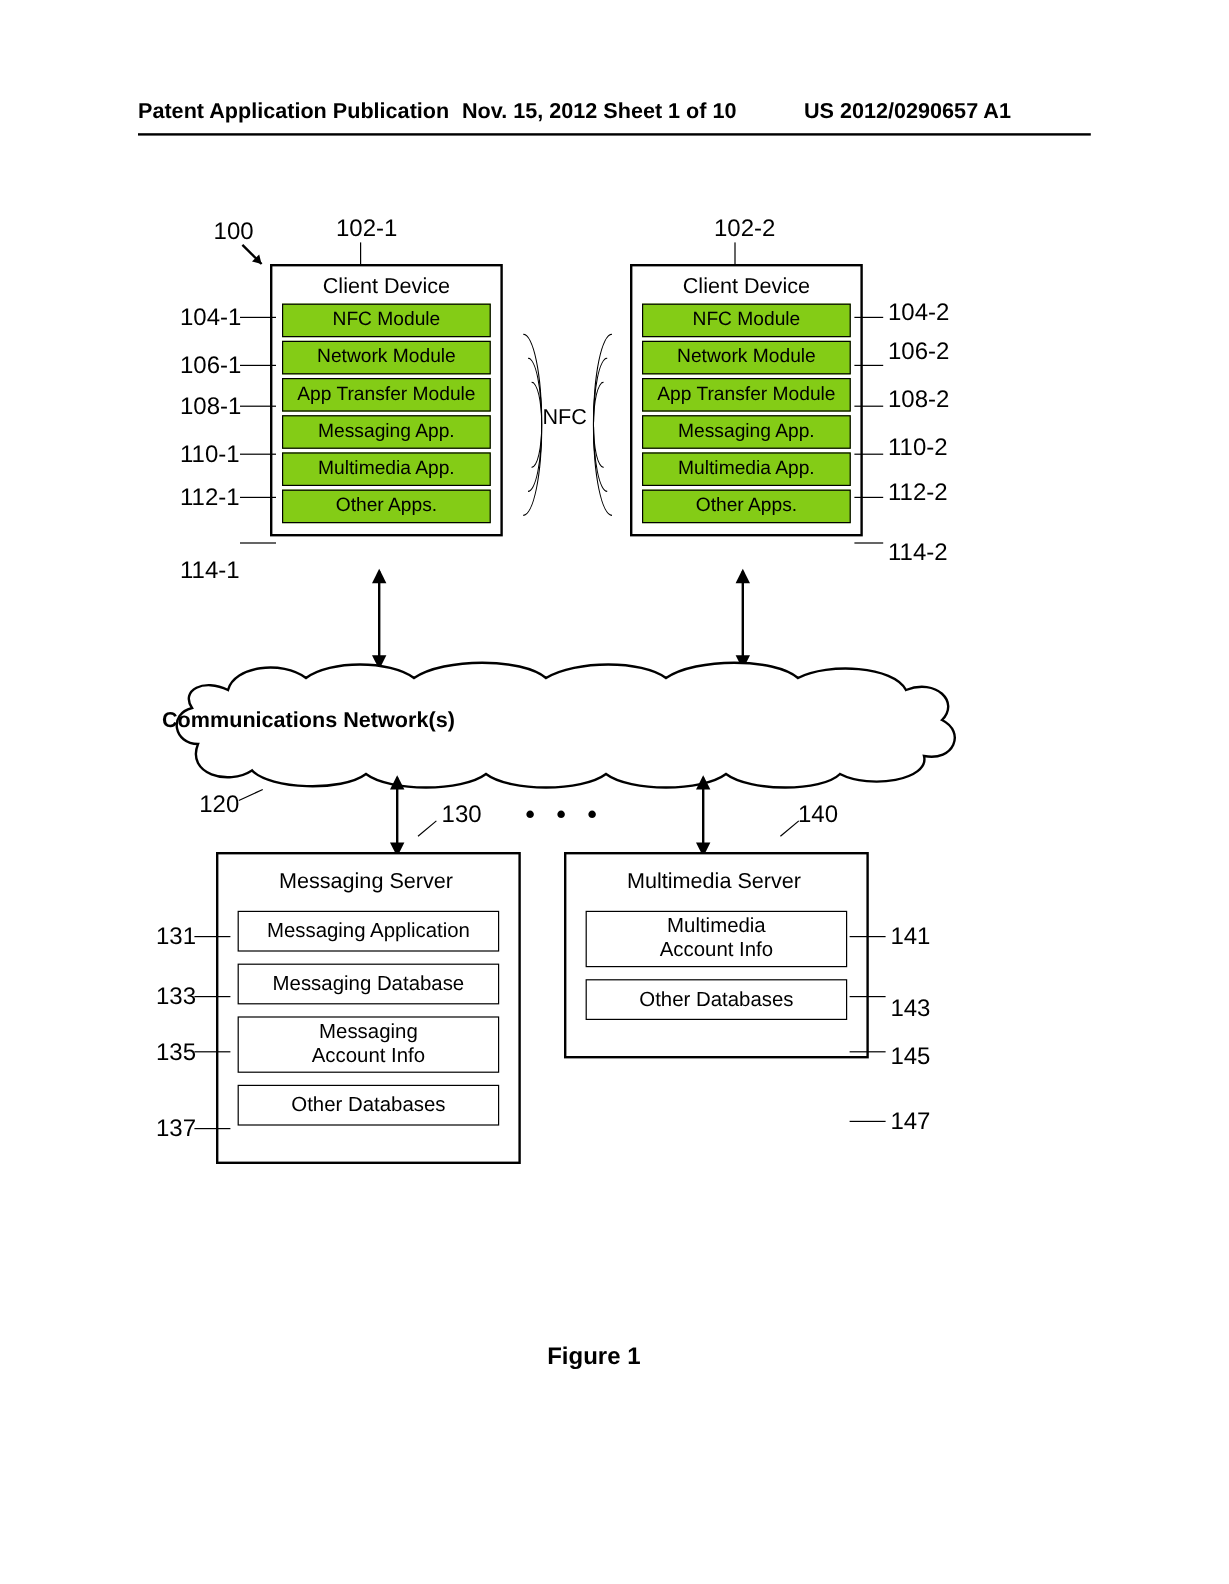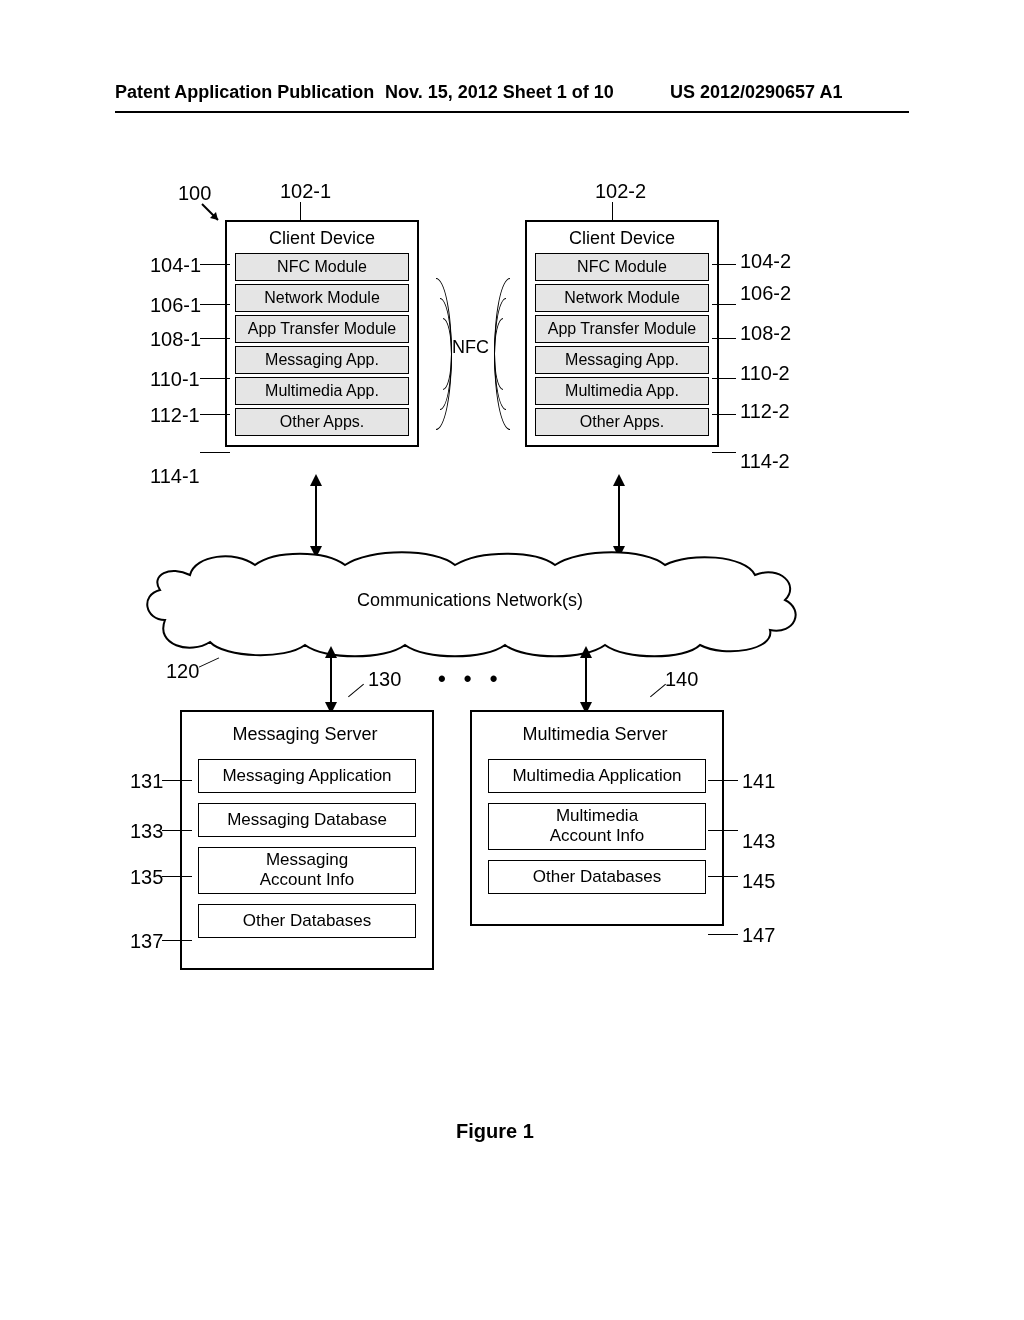--- a/index.html
+++ b/index.html
@@ -46,21 +46,21 @@
   }
   .device-title {
     font-size: 18px;
     margin: 2px 0 4px 0;
   }
   .module {
     border: 1px solid #000;
     margin: 3px 8px;
     padding: 4px 0;
     font-size: 16px;
-    background: #e5e5e5;
+    background: #84cc16;
     text-align: center;
   }
 
   
   .server {
     position: absolute;
     border: 2px solid #000;
     width: 250px;
     text-align: center;
     padding-top: 8px;
@@ -91,22 +91,22 @@
   }
   .cloud svg {
     width: 100%;
     height: 100%;
   }
   .cloud-label {
     position: absolute;
     left: 0;
     right: 0;
     top: 50px;
-    text-align: center;
-    font-size: 18px;
+    font-size: 18px;
+    font-weight: bold;
   }
 
   
   .ref {
     position: absolute;
     font-size: 20px;
   }
   .lead {
     position: absolute;
     background: #000;
@@ -301,21 +301,20 @@
     <div class="server-module">Messaging Database</div>
     <div class="server-module tall">
       <div>Messaging</div>
       <div>Account Info</div>
     </div>
     <div class="server-module">Other Databases</div>
   </div>
 
   <div class="server" style="left:470px; top:540px;">
     <div class="server-title">Multimedia Server</div>
-    <div class="server-module">Multimedia Application</div>
     <div class="server-module tall">
       <div>Multimedia</div>
       <div>Account Info</div>
     </div>
     <div class="server-module">Other Databases</div>
   </div>
 
   <div class="ref" style="left:130px; top:600px;">131</div>
   <div class="lead" style="left:162px; top:610px; width:30px;"></div>
   <div class="ref" style="left:130px; top:650px;">133</div>

